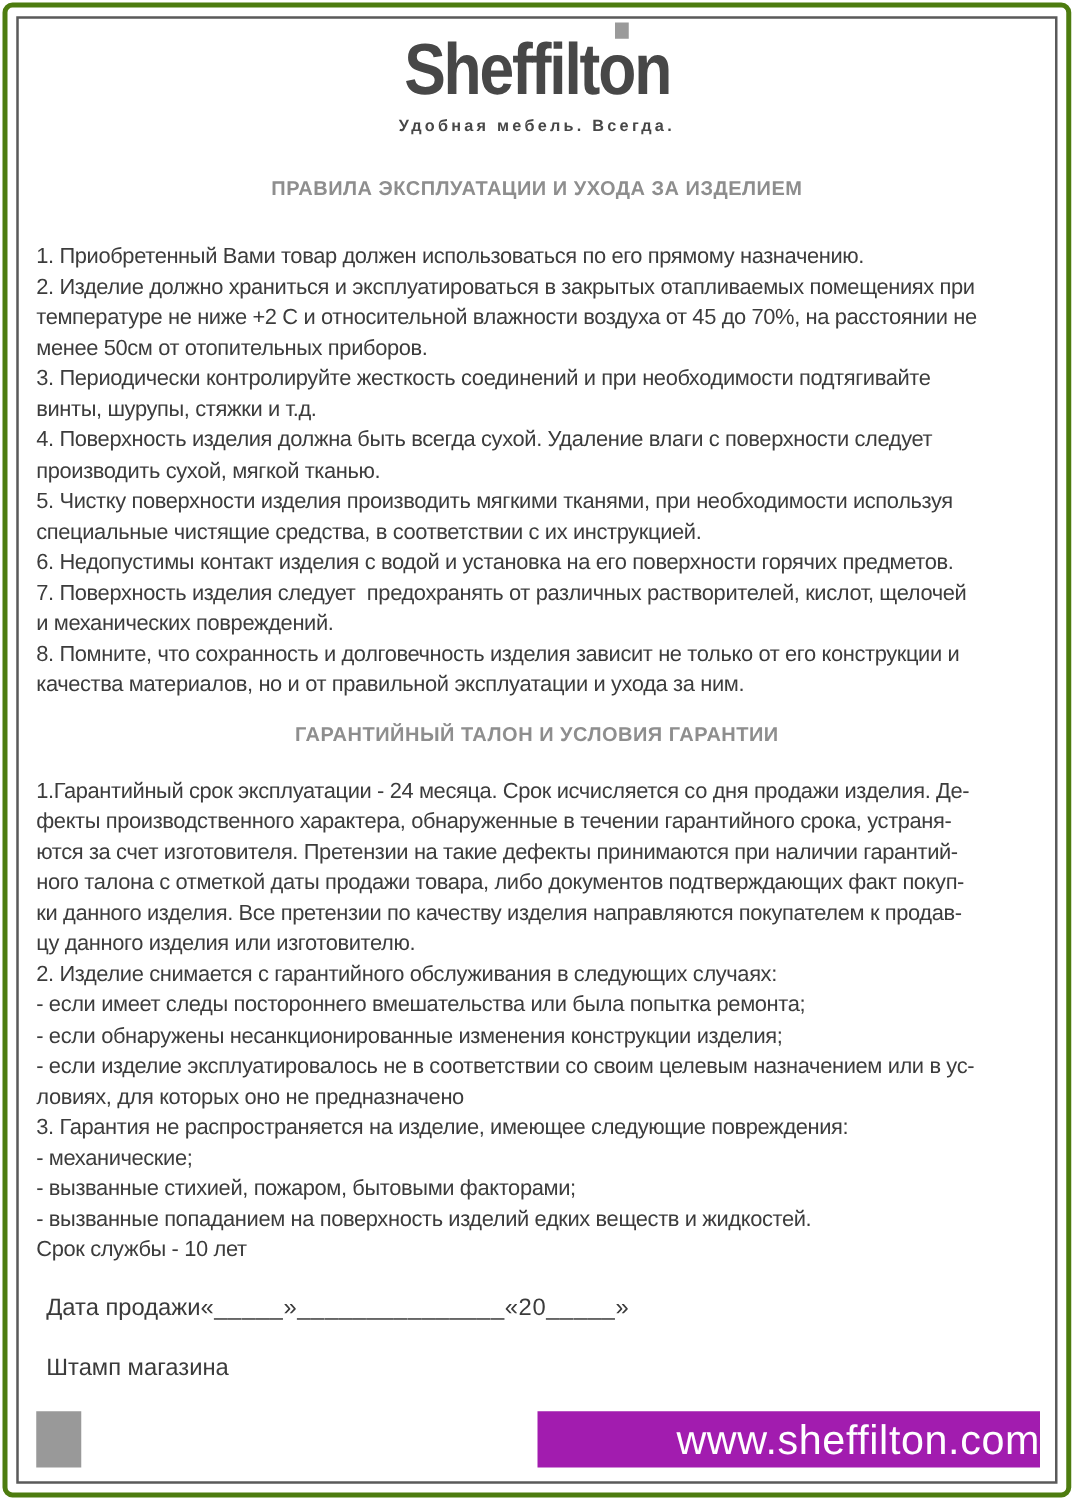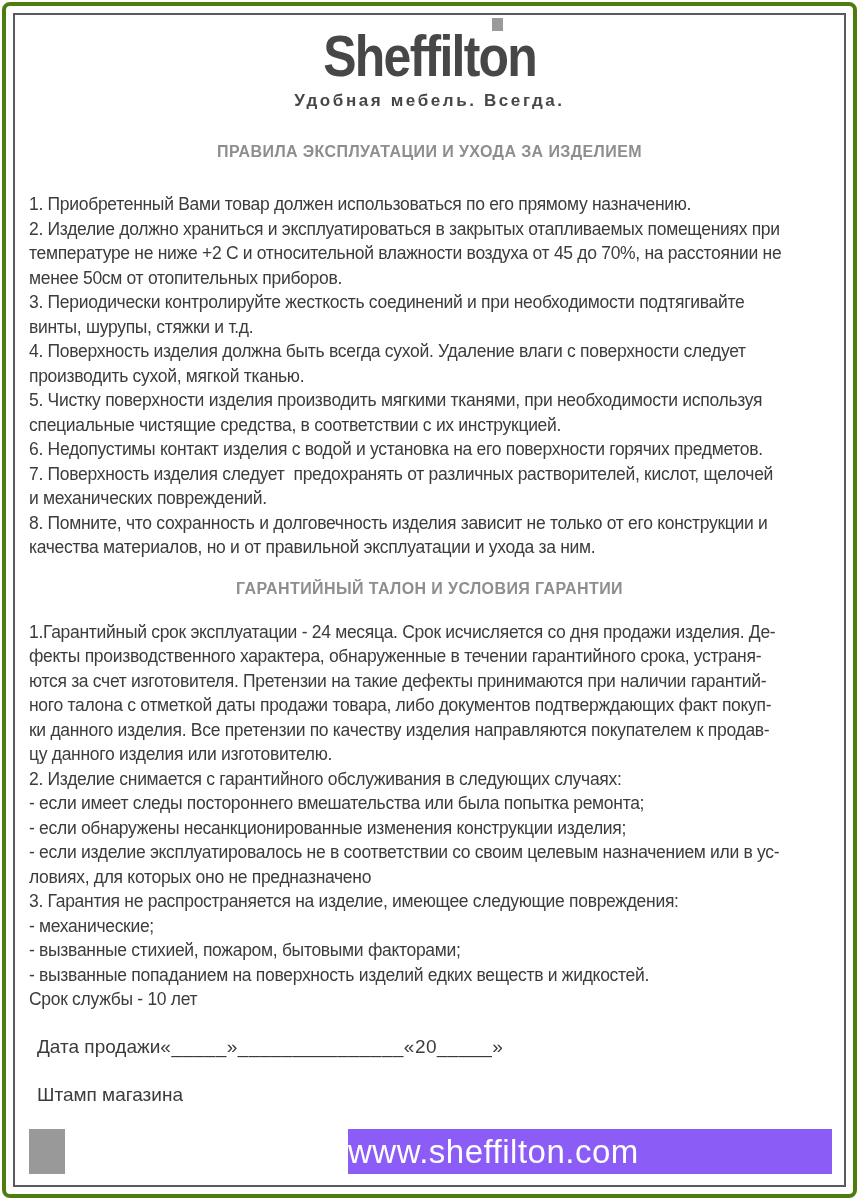--- a/index.html
+++ b/index.html
@@ -36,21 +36,21 @@
     transform-origin: center;
   }
   .i-dot {
     position: absolute;
     top: 3px; left: 57.5%;
     width: 11px; height: 13px;
     background: #9a9a9a;
   }
   .tagline {
     text-align: center;
-    font-size: 17px;
+    font-size: 13px;
     line-height: 22px;
     font-weight: bold;
     color: #474747;
     letter-spacing: 2.6px;
     margin-top: 5px;
   }
   .section-title {
     text-align: center;
     font-size: 16px;
     line-height: 30px;
@@ -97,25 +97,25 @@
   .footer-contact {
     margin-left: 15px;
     padding-top: 1px;
     font-size: 13.5px;
     line-height: 18px;
     color: #3d3d3d;
     white-space: pre;
   }
   .website-band {
     margin-left: auto;
-    width: 484px; height: 45px;
-    background: #8b5cf6;
+    width: 402px; height: 45px;
+    background: #a21caf;
     display: flex;
     align-items: center;
-    justify-content: flex-start;
+    justify-content: flex-end;
   }
   .website-text {
     color: #ffffff;
     font-size: 33px;
     letter-spacing: 0.5px;
   }
 </style>
 </head>
 <body>
 

